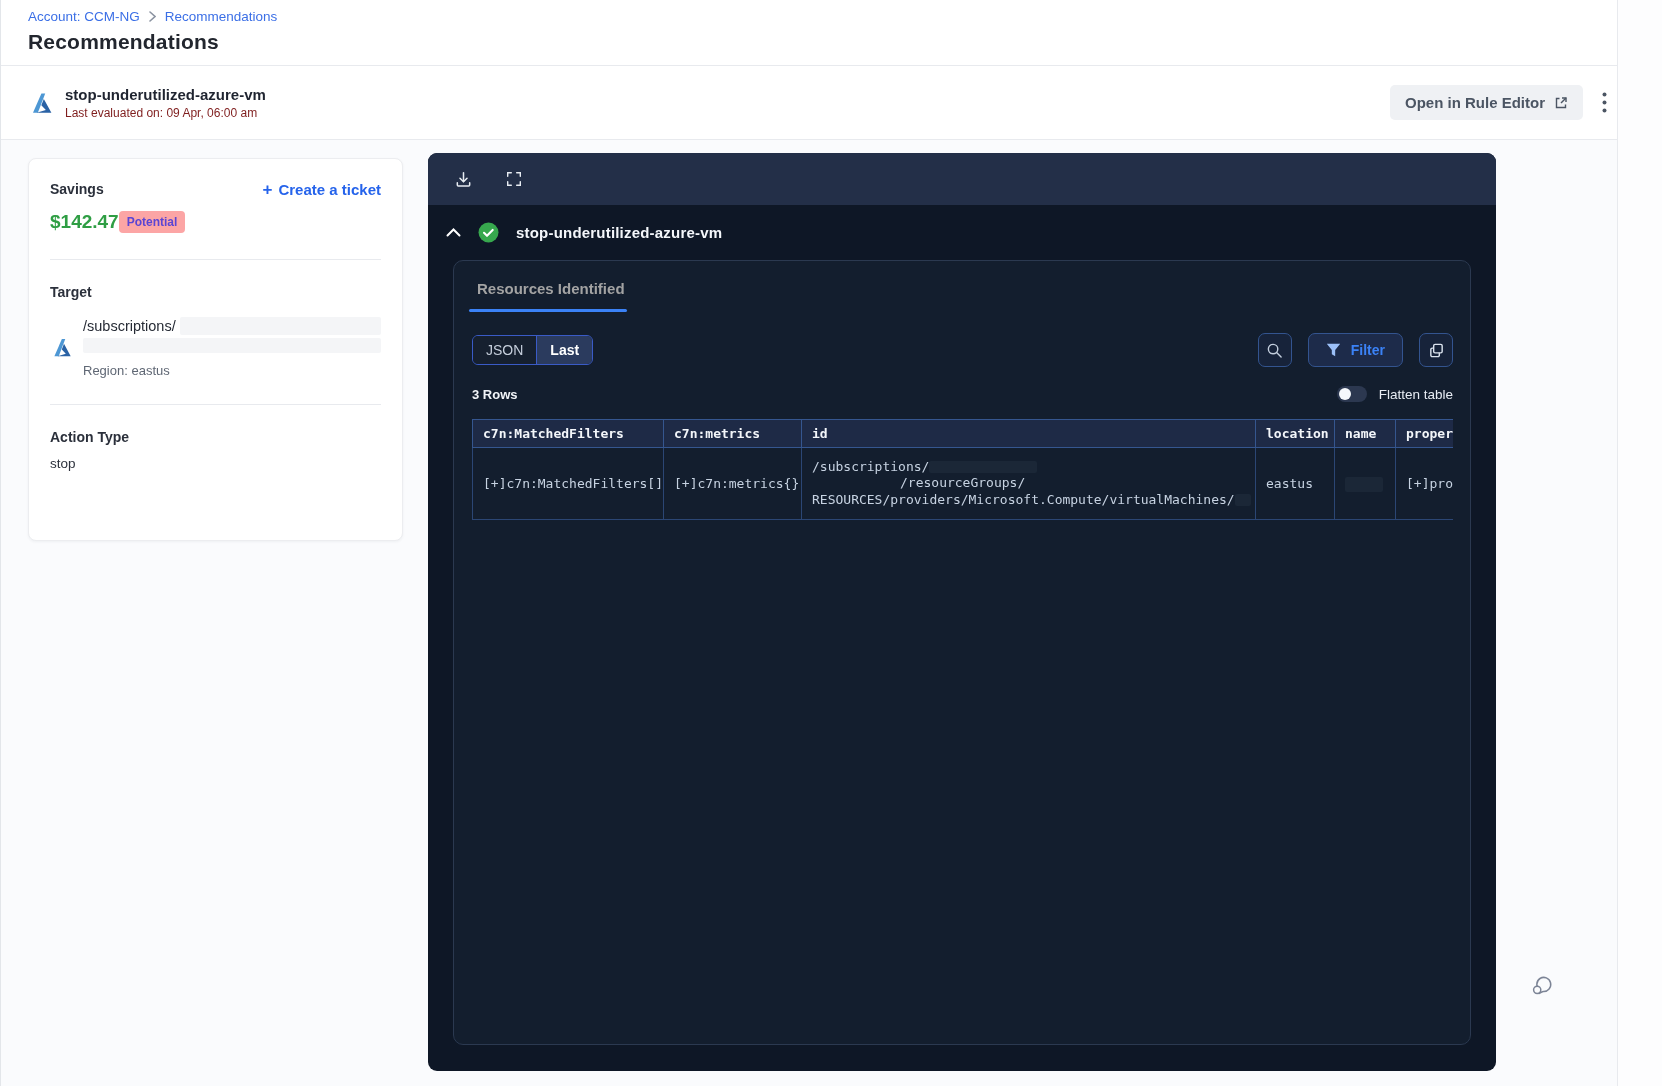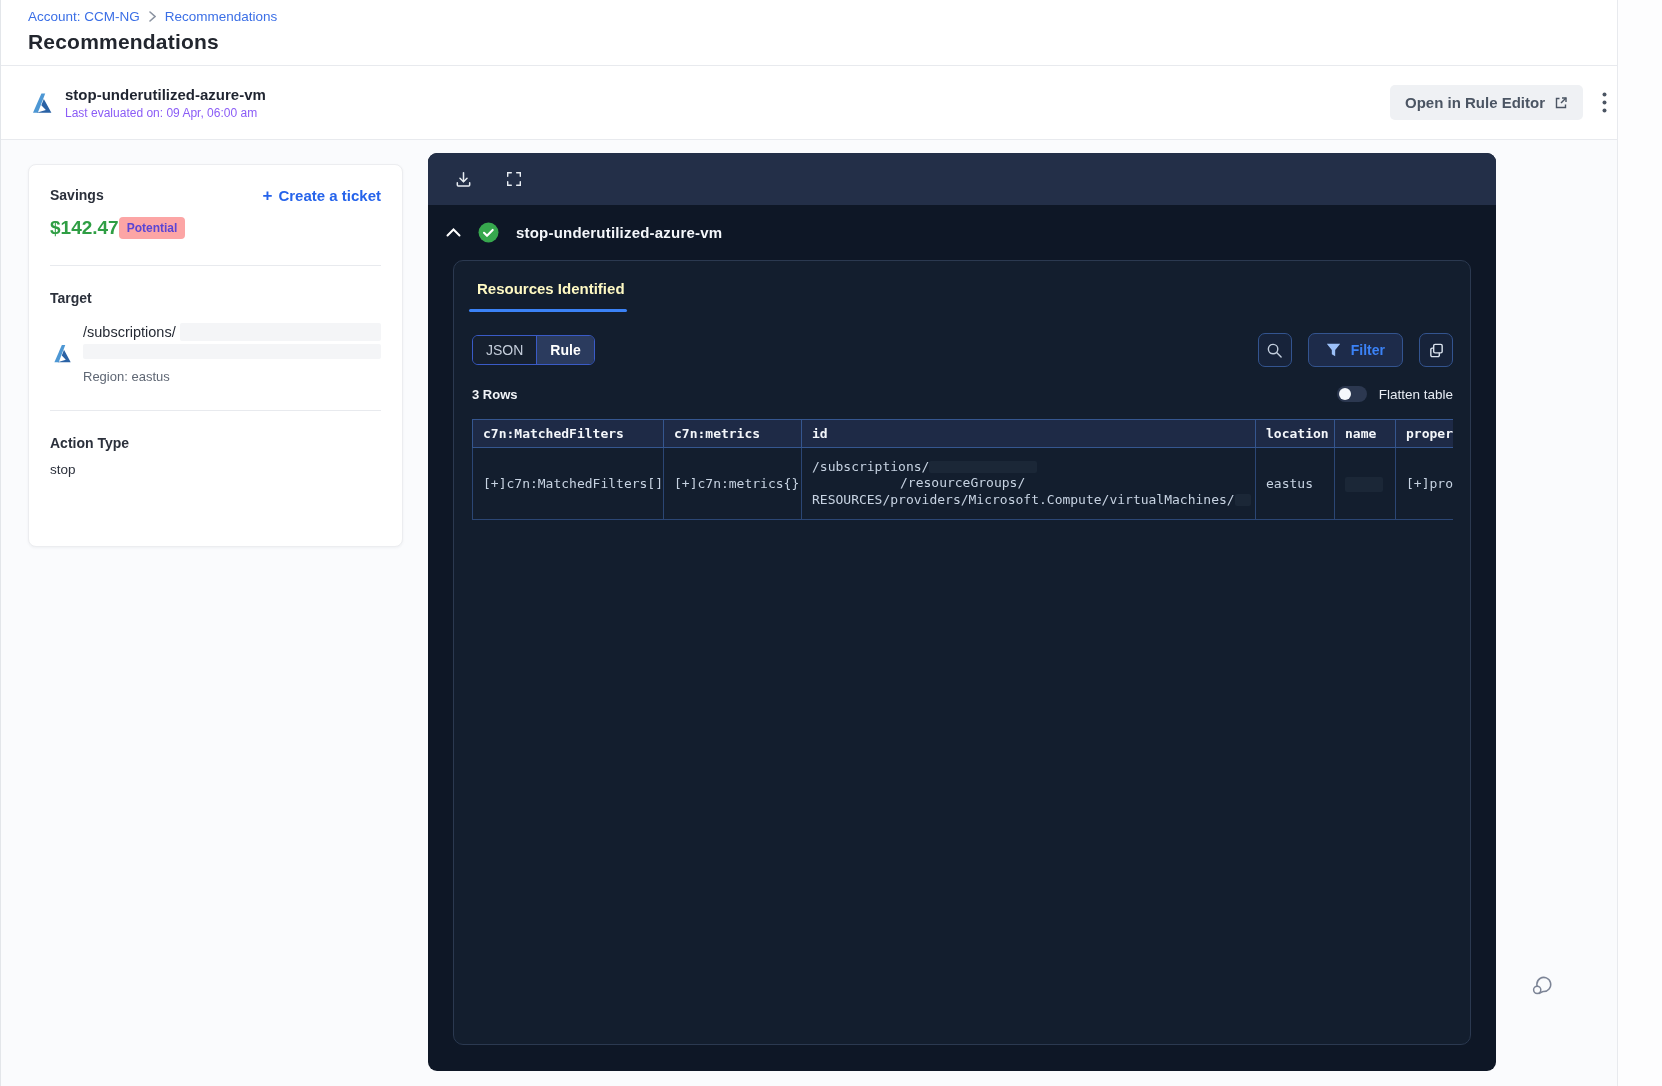--- a/index.html
+++ b/index.html
@@ -17,31 +17,31 @@
   .breadcrumb { display:flex; align-items:center; gap:9px; font-size:13.5px; }
   .crumb-link { color:#3b6fe6; cursor:pointer; }
   .crumb-sep { color:#8b93a1; font-size:11px; }
   .page-title { font-size:21px; font-weight:700; color:#22262e; margin-top:6px; letter-spacing:.2px; }
 
   
   .rec-header { background:#ffffff; height:74px; display:flex; align-items:center;
                 padding:0 27px; border-bottom:1px solid #e8eaee; }
   .rec-titles { margin-left:11px; flex:1; }
   .rec-name { font-size:15px; font-weight:700; color:#1f2430; }
-  .rec-sub  { font-size:12px; color:#8b5cf6; margin-top:3px; }
+  .rec-sub  { font-size:12px; color:#7f1d1d; margin-top:3px; }
   .open-btn { display:flex; align-items:center; gap:9px; background:#eff1f4; border:none;
               border-radius:5px; padding:9px 15px; font-family:inherit;
               font-size:15px; font-weight:600; color:#4b5563; cursor:pointer; }
   .kebab { margin:0 28px 0 19px; cursor:pointer; display:flex; align-items:center; }
 
   
   .content { position:absolute; top:140px; left:0; right:45px; bottom:0; background:#fafbfd; }
 
   
-  .summary-card { position:absolute; left:27px; top:24px; width:375px; height:383px;
+  .summary-card { position:absolute; left:27px; top:18px; width:375px; height:383px;
                   background:#ffffff; border:1px solid #ecedf0; border-radius:8px;
                   box-shadow:0 1px 3px rgba(20,30,50,.05); padding:22px 21px; }
   .savings-row { display:flex; justify-content:space-between; align-items:flex-start; }
   .sec-label { font-size:14px; font-weight:700; color:#2b303b; }
   .create-ticket { display:flex; align-items:center; gap:6px; color:#2563eb;
                    font-size:15px; font-weight:700; cursor:pointer; }
   .plus-glyph { font-size:17px; font-weight:700; line-height:1; }
   .amount-row { display:flex; align-items:center; margin-top:13px; }
   .amount { font-size:19px; font-weight:700; color:#2f9e44; }
   .badge { background:#fca5a5; color:#5b45d4; font-size:12px; font-weight:600;
@@ -60,21 +60,21 @@
                    background:#0e1726; border-radius:9px; overflow:hidden; }
   .panel-toolbar { height:52px; background:#232f48; display:flex; align-items:center;
                    gap:32px; padding-left:26px; }
   .tool-icon { display:flex; cursor:pointer; }
   .rule-row { height:55px; display:flex; align-items:center; padding-left:18px; gap:17px; }
   .rule-name { font-size:15px; font-weight:700; color:#f4f7fb; letter-spacing:.2px; }
 
   .inner-card { margin:0 25px; height:785px; background:#131e2e; border:1px solid #2b3950;
                 border-radius:10px; overflow:hidden; }
   .tabs { padding-top:19px; }
-  .tab-label { font-size:15px; font-weight:700; color:#fef9c3; margin-left:23px;
+  .tab-label { font-size:15px; font-weight:700; color:#a3a3a3; margin-left:23px;
                display:inline-block; padding-bottom:12px; cursor:pointer; }
   .tab-underline { height:3px; width:158px; margin-left:15px; background:#3b82f6; border-radius:2px; }
 
   .controls-row { display:flex; align-items:center; margin:21px 17px 0 18px; }
   .seg { display:flex; border:1px solid #3a5bc7; border-radius:6px; overflow:hidden; }
   .seg-opt { padding:6px 13px; font-size:14px; cursor:pointer; }
   .seg-json  { color:#c6cfdc; background:#16202f; }
   .seg-table { color:#ffffff; font-weight:600; background:#2b3b5e; border-left:1px solid #3a5bc7; }
   .ctrl-spacer { flex:1; }
   .icon-btn { width:34px; height:34px; border:1px solid #33548f; border-radius:7px;
@@ -220,21 +220,21 @@
 
       <div class="inner-card">
         <div class="tabs">
           <span class="tab-label">Resources Identified</span>
           <div class="tab-underline"></div>
         </div>
 
         <div class="controls-row">
           <div class="seg">
             <span class="seg-opt seg-json">JSON</span>
-            <span class="seg-opt seg-table">Rule</span>
+            <span class="seg-opt seg-table">Last</span>
           </div>
           <div class="ctrl-spacer"></div>
           <span class="icon-btn">
             <svg width="17" height="17" viewBox="0 0 18 18" fill="none" stroke="#c3cedd" stroke-width="1.5">
                 <circle cx="7.5" cy="7.5" r="5"></circle>
                 <path d="M11.5 11.5 16 16" stroke-linecap="round"></path>
               </svg>
           </span>
           <button class="filter-btn">
             <svg width="15" height="14" viewBox="0 0 16 15">

